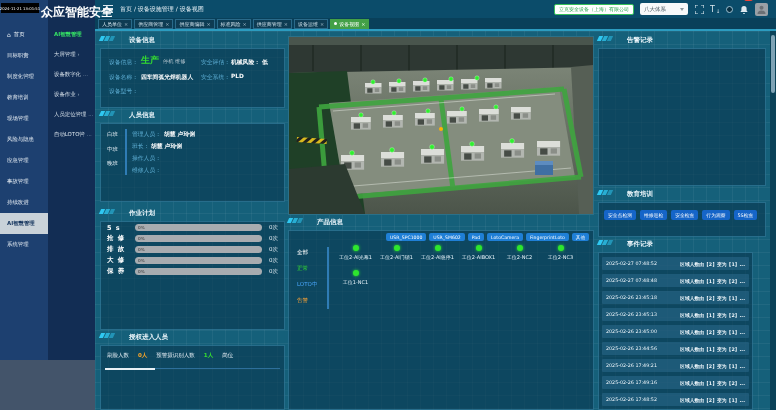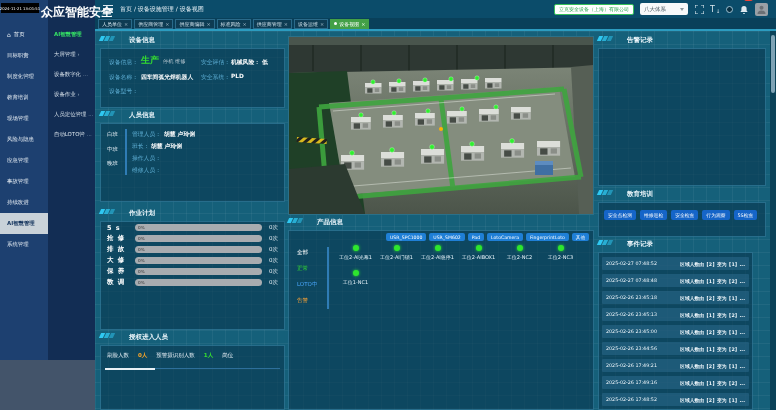--- a/index.html
+++ b/index.html
@@ -331,27 +331,20 @@
         </div>
       <div class="wrow">
           <span class="wlabel">大 修</span>
           <div class="wbar">
             <span class="wpct">0%</span>
           </div>
           <span class="wcount">0次</span>
         </div>
       <div class="wrow">
           <span class="wlabel">保 养</span>
-          <div class="wbar">
-            <span class="wpct">0%</span>
-          </div>
-          <span class="wcount">0次</span>
-        </div>
-      <div class="wrow">
-          <span class="wlabel">教 调</span>
           <div class="wbar">
             <span class="wpct">0%</span>
           </div>
           <span class="wcount">0次</span>
         </div>
     </div>
   </div>
 
   <div class="panel" style="left:100px;top:333px;width:185px;height:77px">
     <div class="ph">

